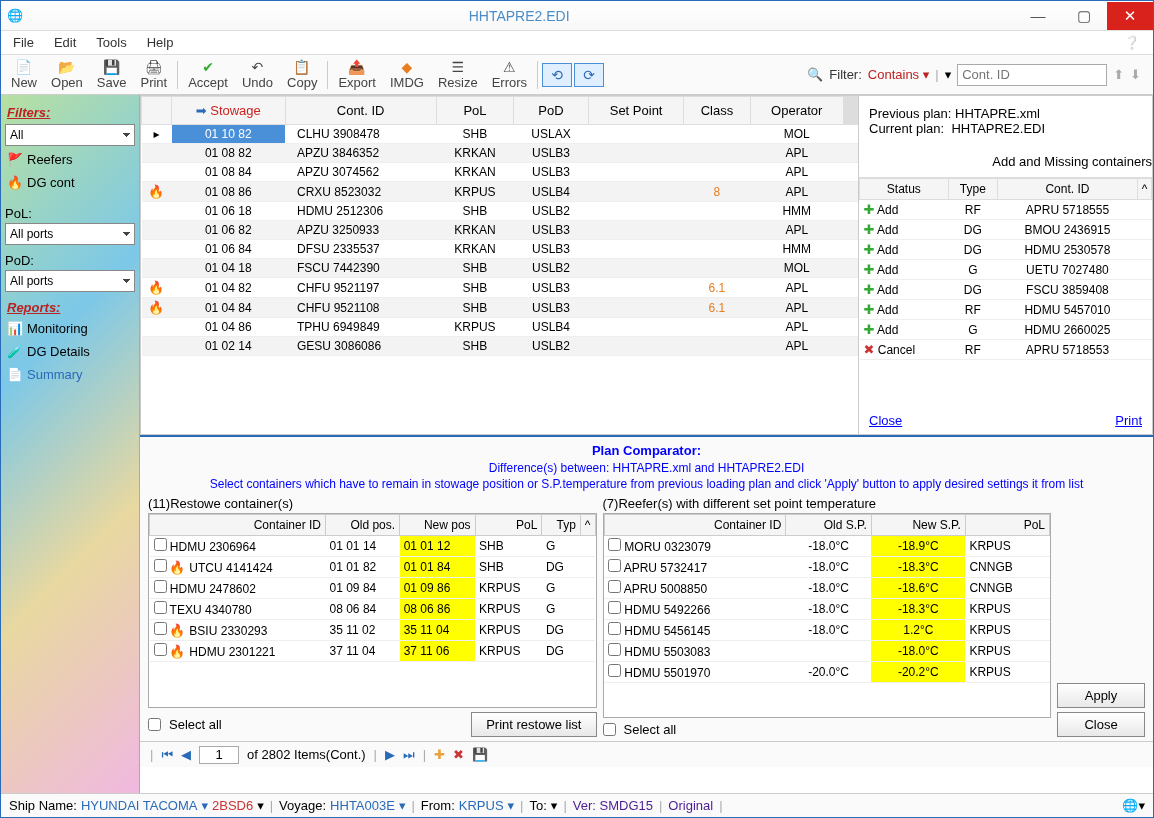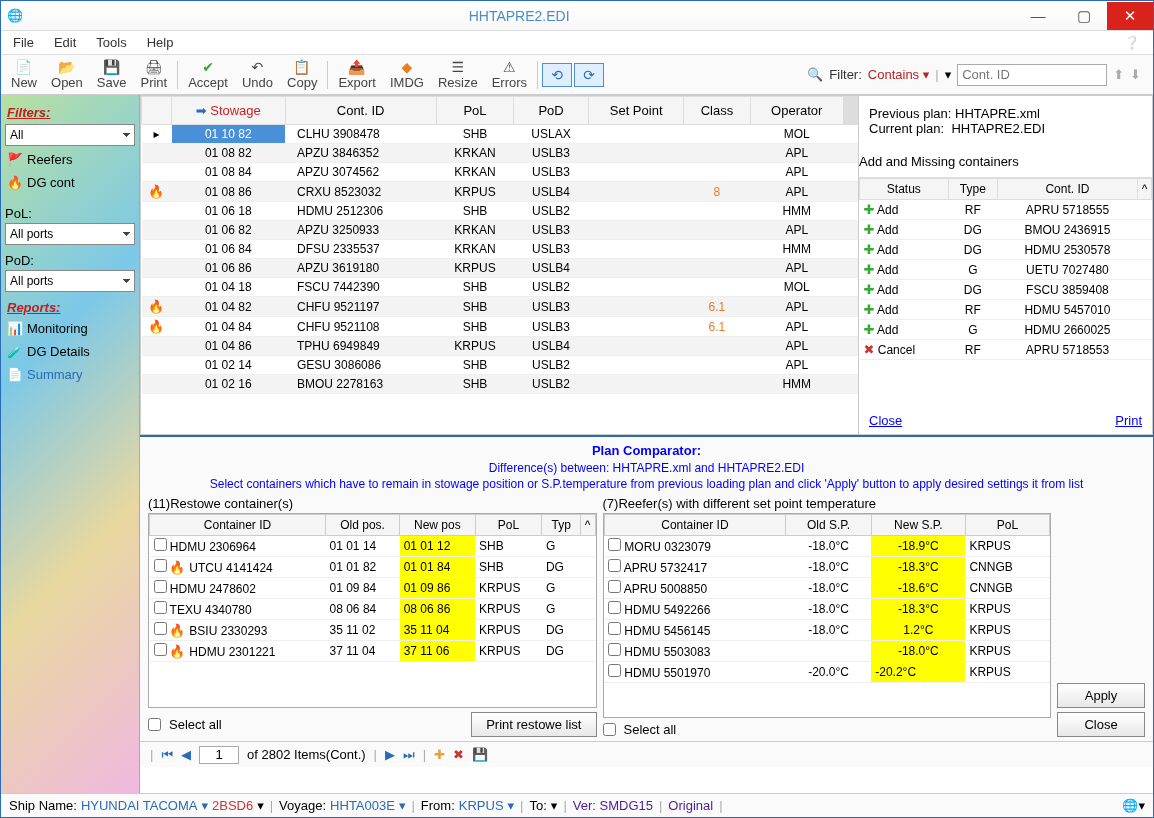--- a/index.html
+++ b/index.html
@@ -33,38 +33,38 @@
 .grid { width:100%; border-collapse:collapse; }
 .grid th { background:#f5f5f5; border:1px solid #ddd; padding:4px 6px; font-weight:normal; text-align:center; height:28px; position:sticky; top:0; }
 .grid th.stow { color:#c22; }
 .grid td { border-bottom:1px solid #eee; padding:2px 6px; text-align:center; height:19px; font-size:12px; }
 .grid tr:nth-child(even) td { background:#f3f3f3; }
 .grid td.stow-sel { background:#4a90d9 !important; color:#fff; }
 .grid td.cls-orange { color:#e67e22; }
 .flame { color:#e67e22; }
 .right-panel { width:294px; border:1px solid #ccc; border-left:none; background:#fff; display:flex; flex-direction:column; }
 .rp-top { padding:10px; font-size:13px; }
-.rp-hdr2 { text-align:left; padding:8px 0; }
+.rp-hdr2 { text-align:right; padding:8px 0; }
 .rp-grid { flex:1; overflow:auto; border-top:1px solid #ddd; }
 .rp-grid table { width:100%; border-collapse:collapse; }
 .rp-grid th { background:#f5f5f5; border:1px solid #ddd; padding:3px; font-weight:normal; font-size:12px; }
 .rp-grid td { border-bottom:1px solid #eee; padding:2px 4px; font-size:12px; text-align:center; }
 .plus { color:#3a3; }
 .xred { color:#c33; }
 .rp-links { display:flex; justify-content:space-between; padding:6px 10px; }
 .rp-links a { color:#00f; text-decoration:underline; }
 .comparator { border-top:2px solid #2a6bb8; padding:4px 8px 0; background:#fafafa; height:306px; display:flex; flex-direction:column; }
 .comp-title { text-align:center; color:#00f; font-weight:bold; margin:2px 0; }
 .comp-sub { text-align:center; color:#00f; margin:1px 0; font-size:12px; }
 .comp-tables { display:flex; gap:6px; flex:1; min-height:0; margin-top:2px; }
 .comp-col { flex:1; display:flex; flex-direction:column; min-width:0; }
 .comp-label { font-size:13px; margin:2px 0; }
 .comp-grid { flex:1; border:1px solid #aaa; overflow:auto; background:#fff; }
 .comp-grid table { width:100%; border-collapse:collapse; }
-.comp-grid th { background:#f5f5f5; border:1px solid #ccc; padding:3px 4px; font-weight:normal; font-size:12px; text-align:center; }
+.comp-grid th { background:#f5f5f5; border:1px solid #ccc; padding:3px 4px; font-weight:normal; font-size:12px; text-align:right; }
 .comp-grid td { border-bottom:1px solid #eee; padding:2px 4px; font-size:12px; }
 .hl { background:#ff0 !important; }
 .comp-bottom { display:flex; align-items:center; gap:8px; padding:4px 0; }
 .btn { border:1px solid #888; background:linear-gradient(#fff,#e8e8e8); padding:4px 14px; cursor:pointer; }
 .right-btns { width:88px; display:flex; flex-direction:column; gap:4px; justify-content:flex-end; padding-bottom:4px; }
 .pager { height:26px; display:flex; align-items:center; gap:8px; padding:0 10px; border-top:1px solid #ccc; font-size:12px; background:#fafafa; }
 .pager .pg-in { width:40px; height:18px; border:1px solid #aaa; text-align:center; }
 .pager .nav { color:#2a6bb8; cursor:pointer; }
 .statusbar { height:24px; display:flex; align-items:center; gap:4px; padding:0 8px; border-top:1px solid #ccc; font-size:12px; background:#fafafa; }
 .statusbar .v-blue { color:#2a6bb8; }
@@ -287,31 +287,20 @@
     <td style="text-align:left;padding-left:12px">DFSU 2335537</td>
     <td>KRKAN</td>
                 <td>USLB3</td>
                 <td></td>
     <td class=""></td>
                 <td>HMM</td>
                 <td></td>
               </tr>
               <tr>
                 <td></td>
-    <td class="">01 06 86</td>
-    <td style="text-align:left;padding-left:12px">APZU 3619180</td>
-    <td>KRPUS</td>
-                <td>USLB4</td>
-                <td></td>
-    <td class=""></td>
-                <td>APL</td>
-                <td></td>
-              </tr>
-              <tr>
-                <td></td>
     <td class="">01 04 18</td>
     <td style="text-align:left;padding-left:12px">FSCU 7442390</td>
     <td>SHB</td>
                 <td>USLB2</td>
                 <td></td>
     <td class=""></td>
                 <td>MOL</td>
                 <td></td>
               </tr>
               <tr>
@@ -349,31 +338,20 @@
               </tr>
               <tr>
                 <td></td>
     <td class="">01 02 14</td>
     <td style="text-align:left;padding-left:12px">GESU 3086086</td>
     <td>SHB</td>
                 <td>USLB2</td>
                 <td></td>
     <td class=""></td>
                 <td>APL</td>
-                <td></td>
-              </tr>
-              <tr>
-                <td></td>
-    <td class="">01 02 16</td>
-    <td style="text-align:left;padding-left:12px">BMOU 2278163</td>
-    <td>SHB</td>
-                <td>USLB2</td>
-                <td></td>
-    <td class=""></td>
-                <td>HMM</td>
                 <td></td>
               </tr>
             </tbody>
         </table>
       </div>
 
       <div class="right-panel">
         <div class="rp-top">
           <div><span>Previous plan:</span> <span>HHTAPRE.xml</span></div>
           <div><span>Current plan:</span>&nbsp;&nbsp;<span>HHTAPRE2.EDI</span></div>
@@ -571,21 +549,21 @@
                   </tr>
                   <tr>
                     <td><input type="checkbox" class="chk" style=""> HDMU 5503083</td>
     <td style="text-align:center"></td>
                     <td class="hl" style="text-align:center">-18.0°C</td>
                     <td>KRPUS</td>
                   </tr>
                   <tr>
                     <td><input type="checkbox" class="chk" style=""> HDMU 5501970</td>
     <td style="text-align:center">-20.0°C</td>
-                    <td class="hl" style="">-20.2°C</td>
+                    <td class="hl" style="text-align:center">-20.2°C</td>
                     <td>KRPUS</td>
                   </tr>
                 </tbody>
               </table>
           </div>
           <div class="comp-bottom">
             <input type="checkbox" class="chk" style="">
             <span>Select all</span>
           </div>
         </div>

